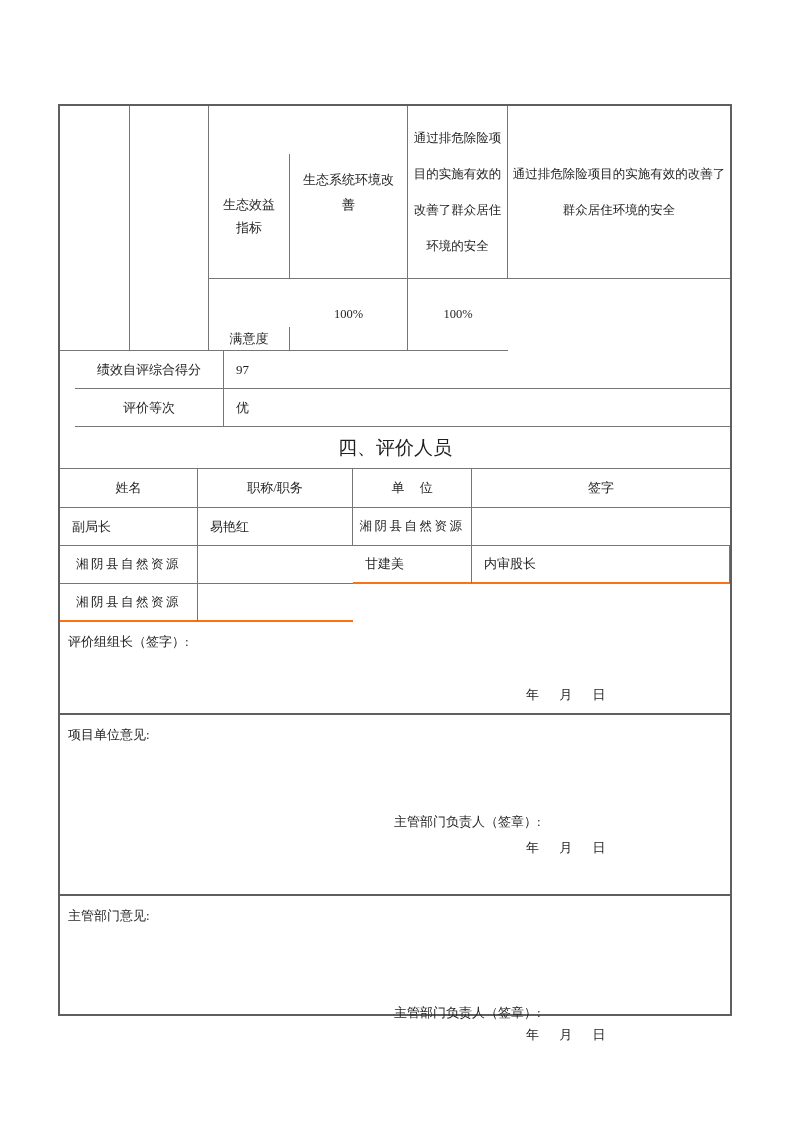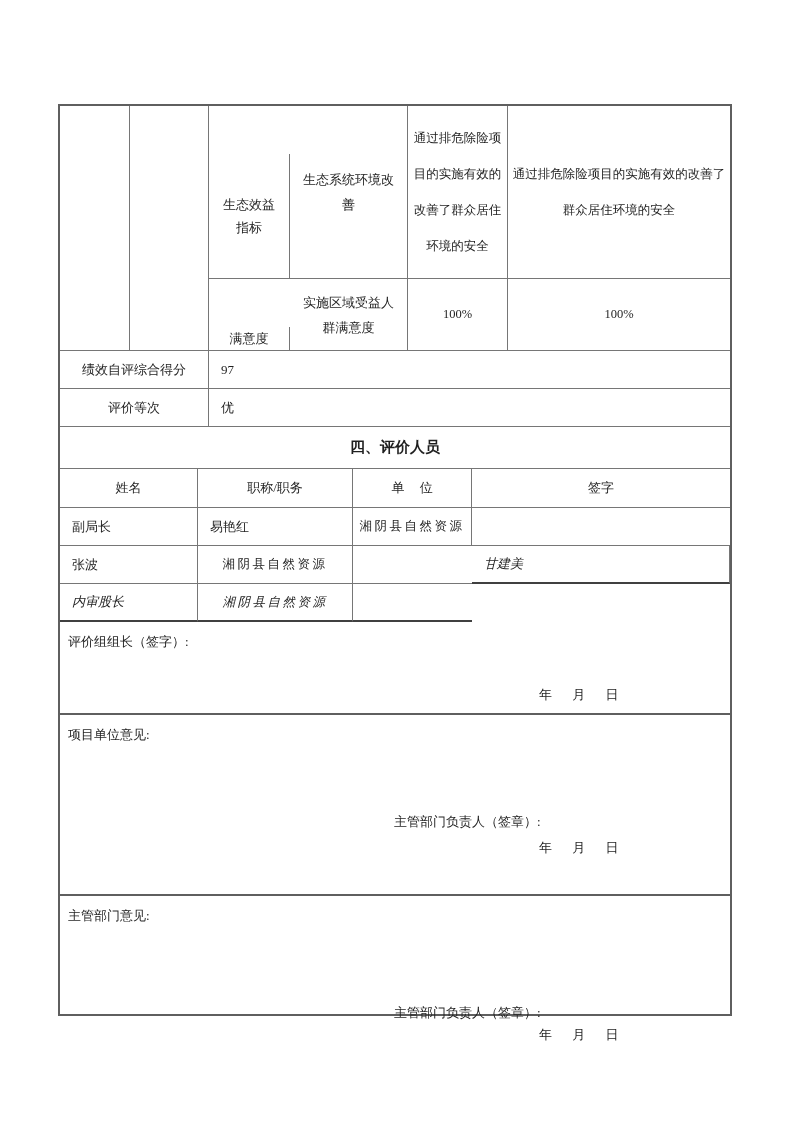--- a/index.html
+++ b/index.html
@@ -23,45 +23,45 @@
   .grid-top{display:grid;grid-template-columns:70px 79px 81px 118px 100px 1fr;
     grid-template-rows:173px 72px;}
   .span-rows{grid-row:1/3;}
   .lh23{line-height:23px;margin-top:48px;}
   .lh25{line-height:25px;}
   .lh40{line-height:36px;font-size:12.5px;}
   .pct{font-size:12.5px;}
 
   
   .row-kv{display:grid;grid-template-columns:149px 1fr;}
-  .h38{height:38px;}
+  .h38{height:38px;margin-left:15px;}
 
   
   .section-title{height:42px;box-sizing:border-box;border-bottom:1px solid #767676;
     display:flex;align-items:center;justify-content:center;
-    font-family:"Liberation Sans","DejaVu Sans",sans-serif;font-weight:bold;font-size:15px;}
+    font-family:"Liberation Sans","DejaVu Sans",sans-serif;font-weight:normal;font-size:19px;}
 
   
   .grid-people{display:grid;grid-template-columns:138px 155px 119px 1fr;
     grid-template-rows:39px 38px 38px 38px;}
   .grid-people .head{font-size:13px;}
   .unit-head{word-spacing:12px;}
   .unit-cell{letter-spacing:2.5px;font-size:12.5px;}
-  .thick-bottom{border-bottom:2px solid #404040;font-style:italic;}
+  .thick-bottom{border-bottom:2px solid #f97316;}
 
   
   .sign-section{position:relative;box-sizing:border-box;border-bottom:1px solid #5f5f5f;}
   .sign-section.s1{height:93px;border-bottom-width:2px;}
   .sign-section.s2{height:181px;border-bottom-width:2px;}
   .sign-section.s3{height:156px;border-bottom:none;padding-left:9px;}
   .sign-label{position:absolute;left:8px;top:11px;}
   .signer-line{position:absolute;left:334px;}
   .s2 .signer-line{top:98px;}
   .s3 .signer-line{top:108px;}
-  .date-line{position:absolute;left:479px;word-spacing:17px;text-align:center;}
+  .date-line{position:absolute;left:466px;word-spacing:17px;text-align:center;}
   .s1 .date-line{top:64px;}
   .s2 .date-line{top:124px;}
   .s3 .date-line{top:130px;}
 </style>
 </head>
 <body>
 
 <div class="doc-table">
 
   <div class="grid-top">
@@ -75,22 +75,20 @@
     <div class="cell lh40">通过排危除险项
 目的实施有效的
 改善了群众居住
 环境的安全</div>
     <div class="cell lh40 last-col">通过排危除险项目的实施有效的改善了
 群众居住环境的安全</div>
 
     <div class="cell lh23">服务对象
 满意度
 指标</div>
-    <div class="cell lh25">实施区域受益人
-群满意度</div>
     <div class="cell pct">100%</div>
     <div class="cell pct last-col">100%</div>
   </div>
 
   <div class="row-kv h38">
     <div class="cell">绩效自评综合得分</div>
     <div class="cell left last-col">97</div>
   </div>
 
   <div class="row-kv h38">
@@ -104,21 +102,20 @@
     <div class="cell head">姓名</div>
     <div class="cell head">职称/职务</div>
     <div class="cell head unit-head">单 位</div>
     <div class="cell head last-col">签字</div>
 
     <div class="cell left">副局长</div>
     <div class="cell left">易艳红</div>
     <div class="cell unit-cell">湘阴县自然资源</div>
     <div class="cell last-col"></div>
 
-    <div class="cell left">张波</div>
     <div class="cell unit-cell">湘阴县自然资源</div>
     <div class="cell last-col"></div>
 
     <div class="cell left thick-bottom">甘建美</div>
     <div class="cell left thick-bottom">内审股长</div>
     <div class="cell unit-cell thick-bottom">湘阴县自然资源</div>
     <div class="cell last-col thick-bottom"></div>
   </div>
 
   <div class="sign-section s1">

